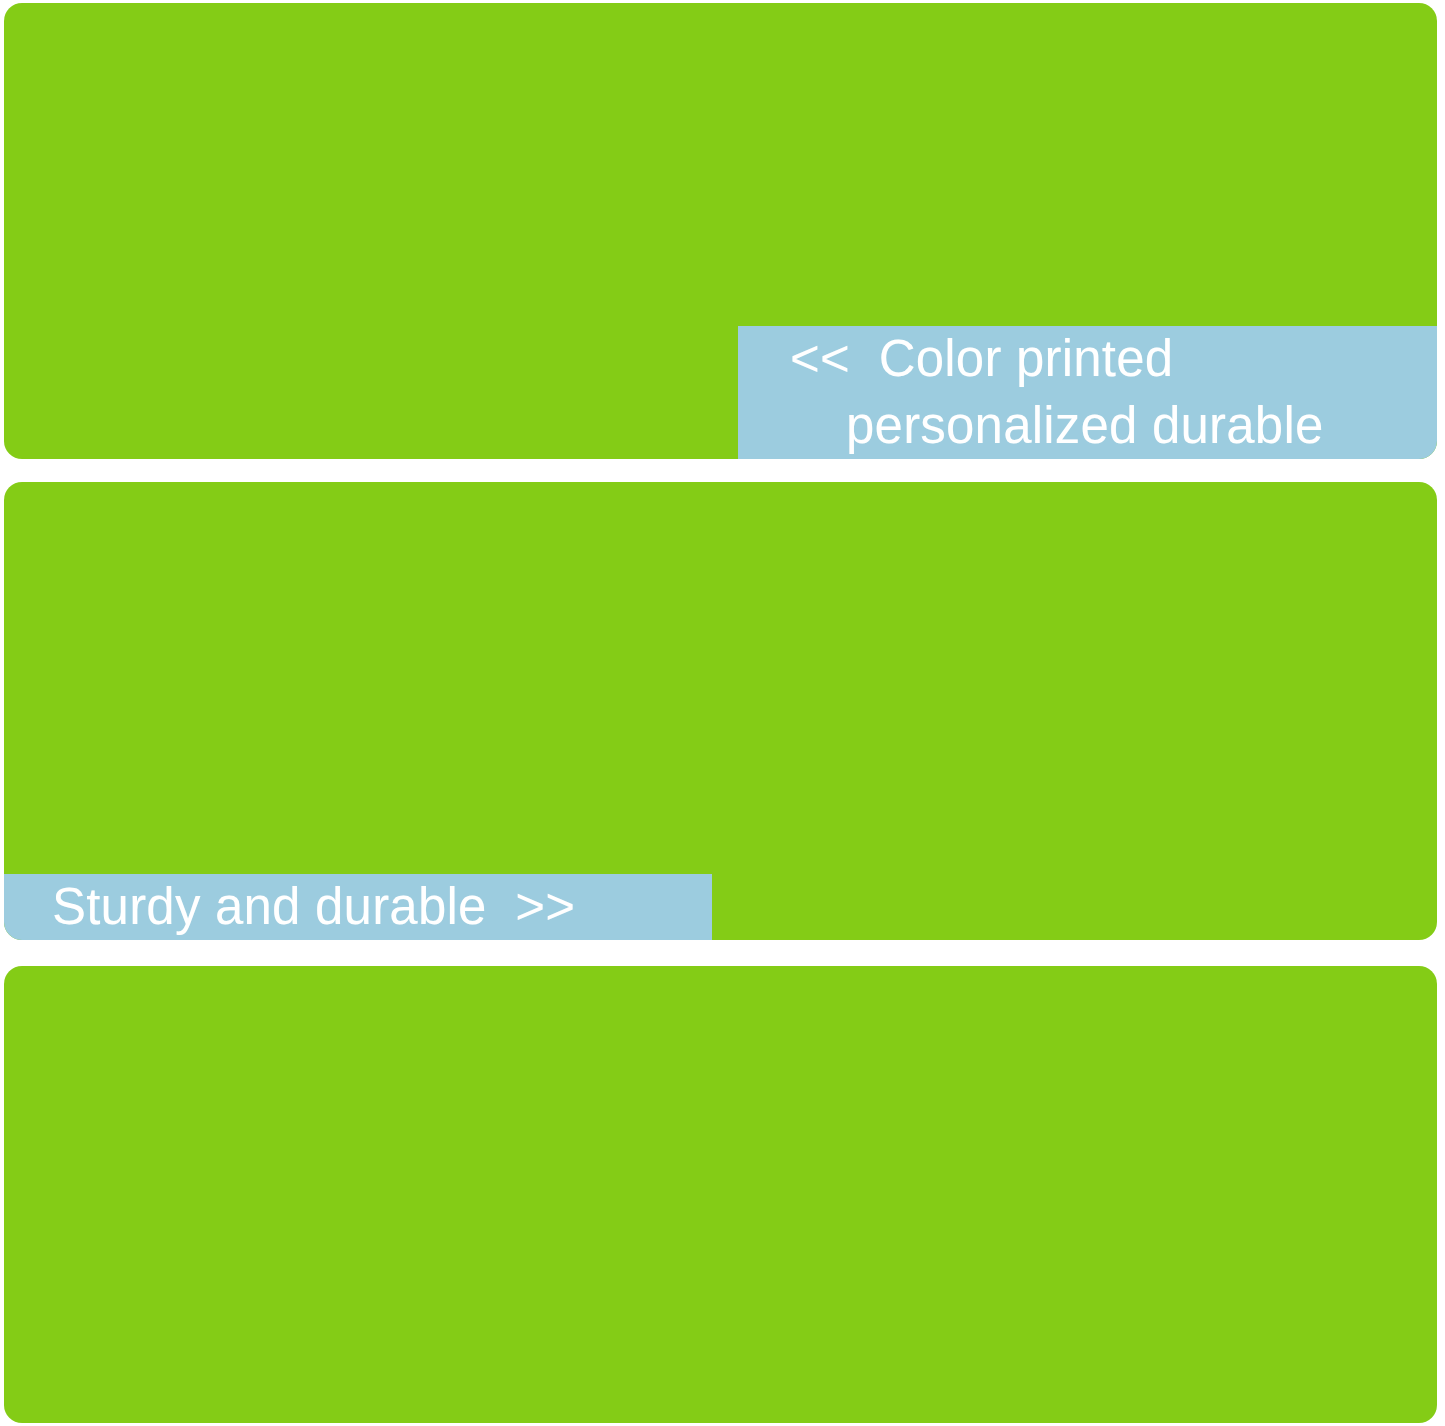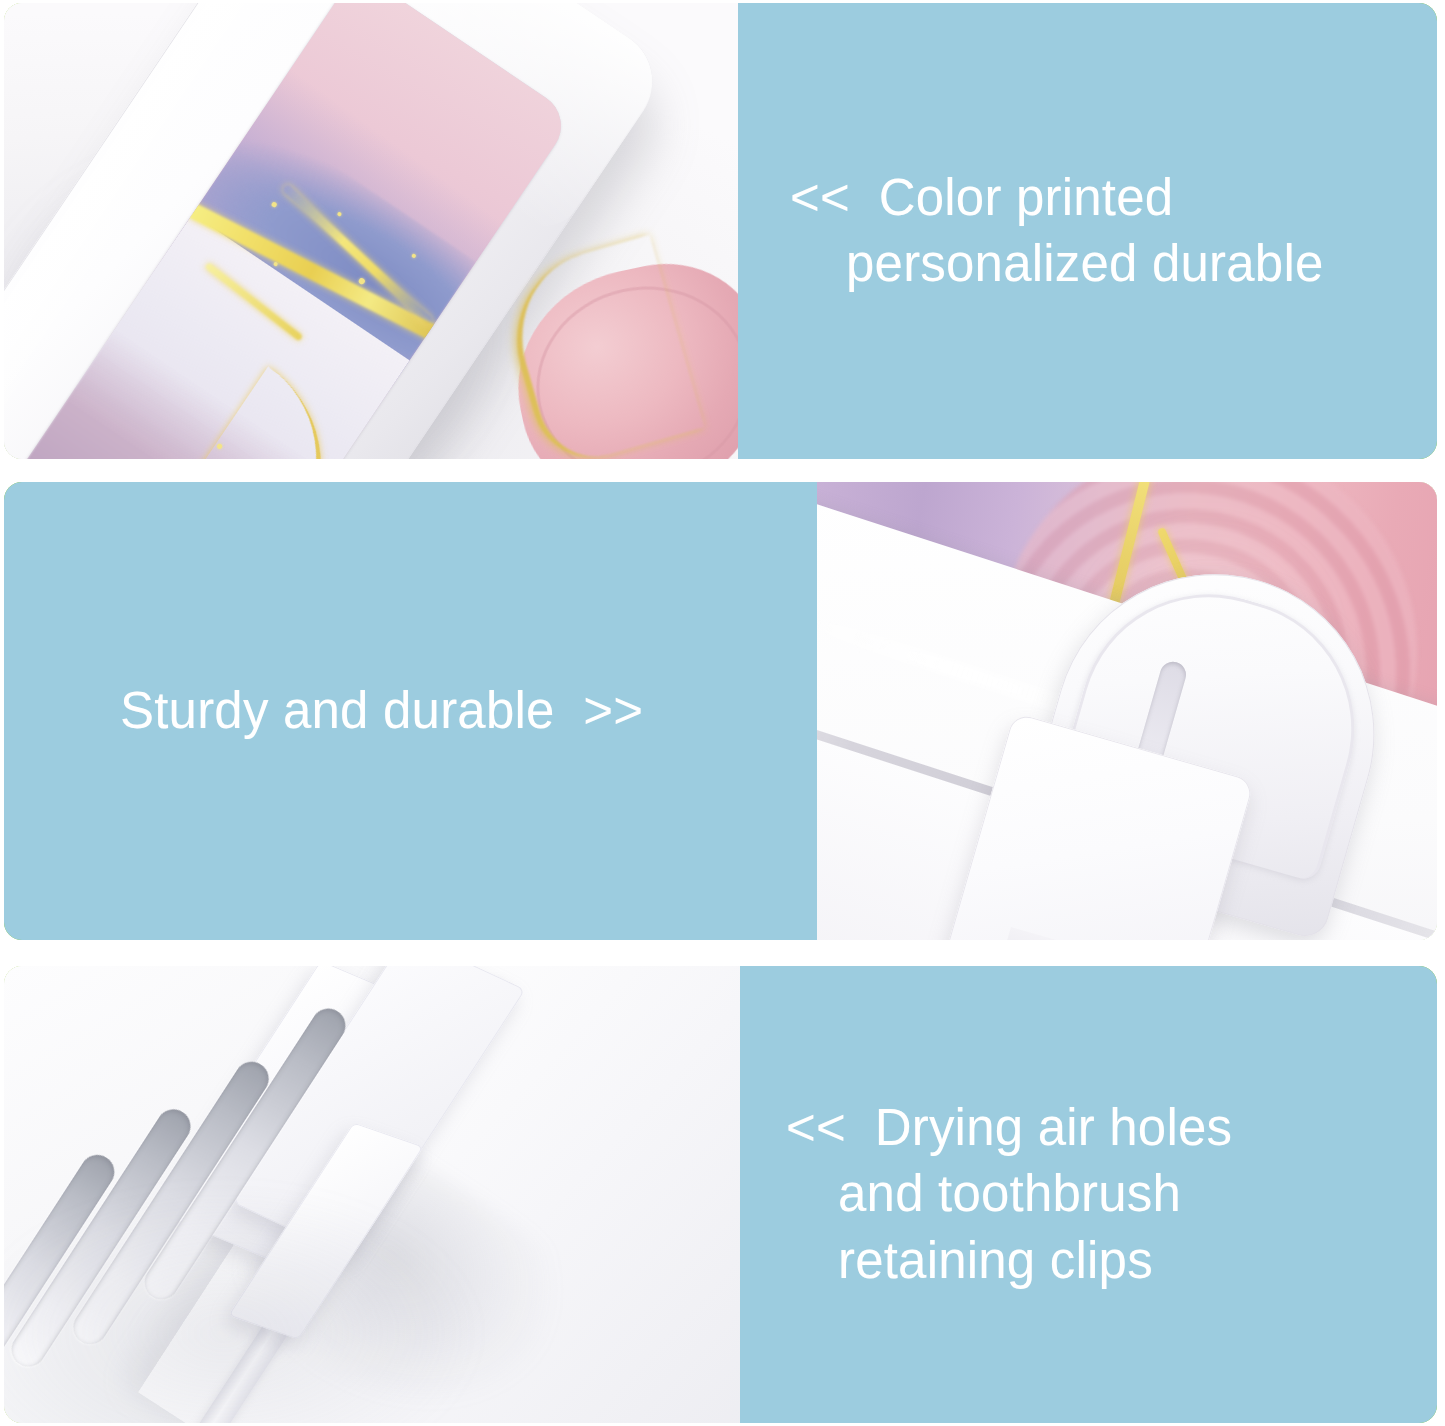--- a/index.html
+++ b/index.html
@@ -13,37 +13,38 @@
   .sheet{ position:absolute; inset:0; background:#ffffff; }
 
   
   .panel{
     position:absolute;
     left:4px; right:8px;
     border-radius:18px;
     overflow:hidden;
     display:flex;
     background:#84cc16;
+    align-items:flex-end;
   }
   #panel-1{ top:3px;    height:456px; }
   #panel-2{ top:482px;  height:458px; }
   #panel-3{ top:966px;  height:457px; }
 
   .photo{ position:relative; overflow:hidden; background:#f2f1f3; }
   .caption{
     position:relative;
     background:#9cccdf;
     display:flex; flex-direction:column; justify-content:center;
   }
 
   
   #panel-1 .photo{ width:734px; }
   #panel-1 .caption{ flex:1; padding-left:52px; }
   
-  #panel-2 .caption{ width:813px; padding-left:116px; }
+  #panel-2 .caption{ width:708px; padding-left:48px; }
   #panel-2 .photo{ flex:1; }
   
   #panel-3 .photo{ width:736px; }
   #panel-3 .caption{ flex:1; padding-left:46px; }
 
   .cap-line{
     color:#ffffff;
     font-size:51px;
     font-weight:300;
     line-height:1.30;
@@ -431,20 +432,15 @@
       <div class="clip clip-c"></div>
 
       <div class="slot slot-1"></div>
       <div class="slot slot-2"></div>
       <div class="slot slot-3"></div>
       <div class="slot slot-4"></div>
 
       <div class="p3-soft"></div>
     </div>
 
-    <div class="caption">
-      <div class="cap-line">&lt;&lt;  Drying air holes</div>
-      <div class="cap-line indent2">and toothbrush</div>
-      <div class="cap-line indent2">retaining clips</div>
-    </div>
   </section>
 
 </div>
 
 </body></html>

